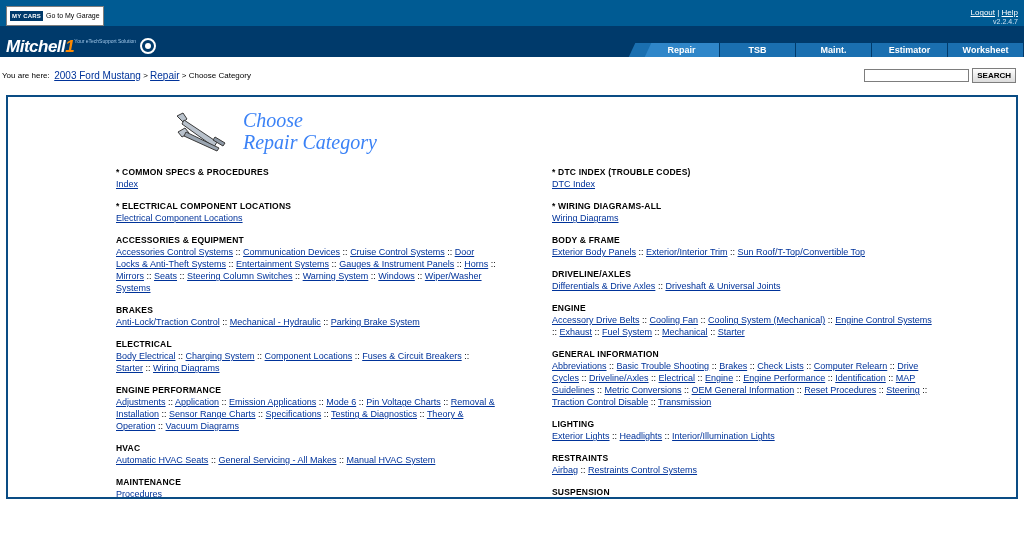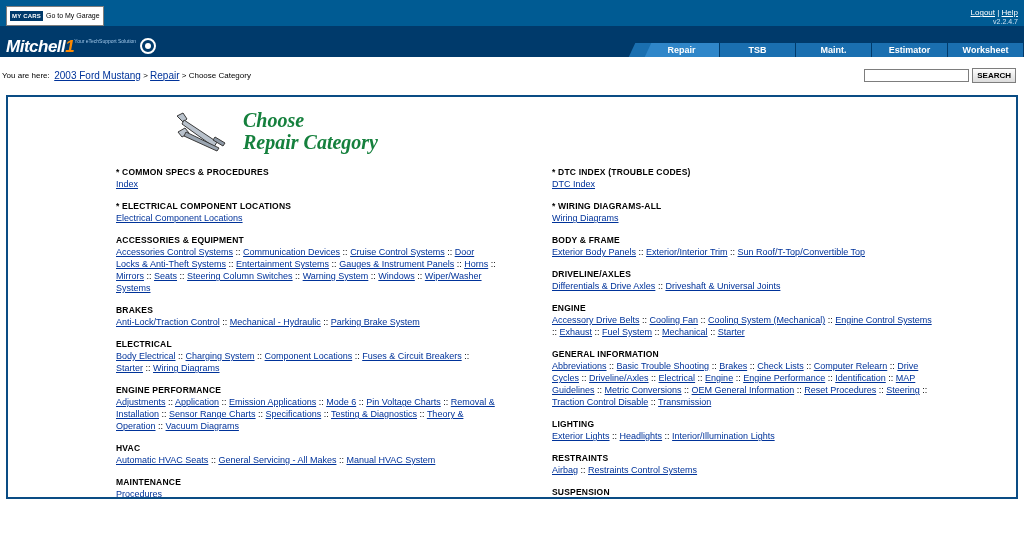--- a/index.html
+++ b/index.html
@@ -150,23 +150,23 @@
     position: relative;
     overflow: hidden;
   }
   .title-wrap {
     display: flex; align-items: center;
     padding: 12px 0 0 165px;
     gap: 8px;
   }
   .wrench-icon { width: 62px; height: 42px; }
   .choose-title {
-    color: #15803d;
+    color: #3b82f6;
     font-style: italic;
-    font-weight: bold;
+    font-weight: normal;
     font-size: 20px;
     line-height: 22px;
     font-family: "Liberation Serif", serif;
   }
 
   .columns {
     display: flex;
     padding: 14px 0 0 0;
     font-size: 9px;
   }

